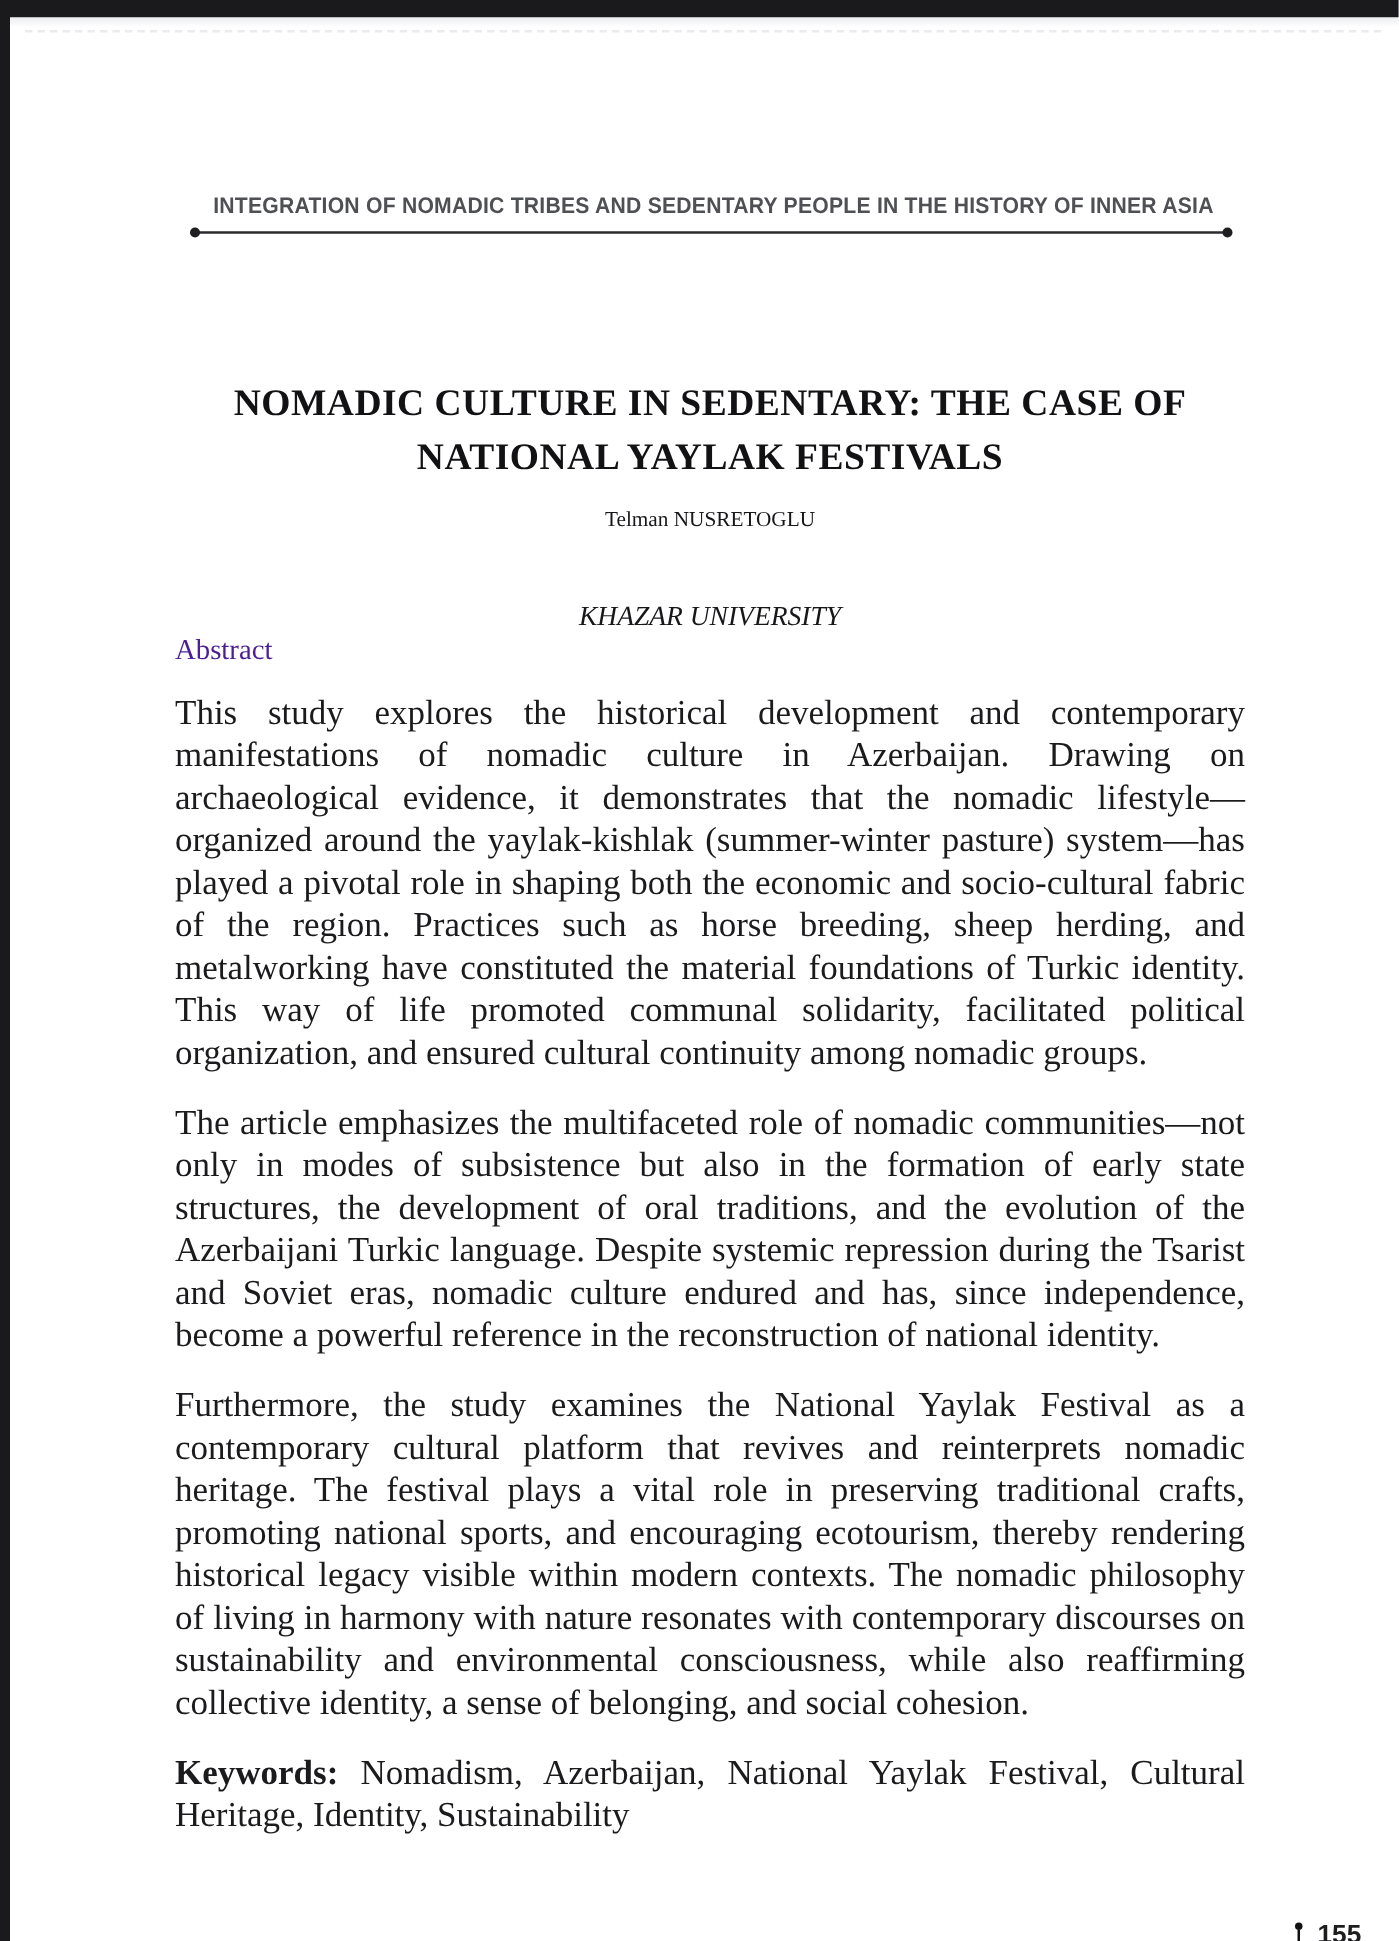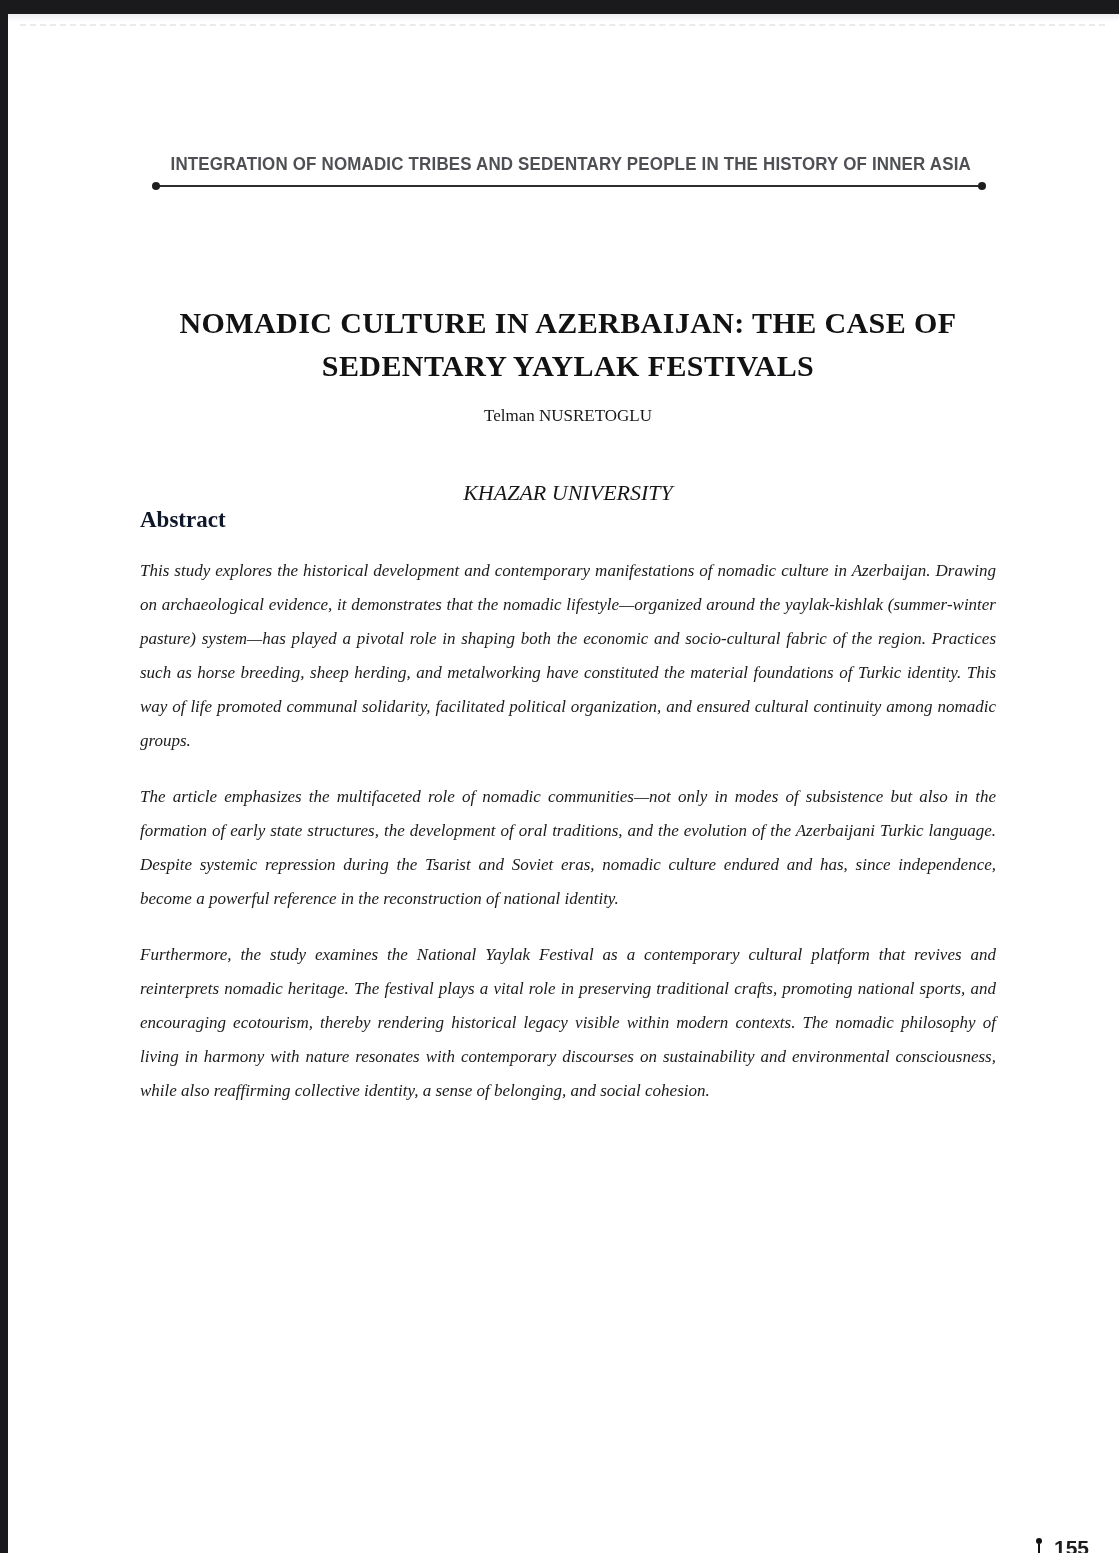--- a/index.html
+++ b/index.html
@@ -72,30 +72,29 @@
     font-style:italic;
     font-size:22px;
     color:#17171a;
   }
   .body-col {
     position:absolute; top:507px; left:140px; width:856px;
     color:var(--ink, #1b1b1d);
   }
   .abstract-heading {
     font-size:23px;
-    font-weight:bold;
+    font-weight:normal;
     margin:0 0 21px 0;
-    color:#0f172a;
+    color:#4c1d95;
   }
   .body-col p {
-    font-size:17px;
+    font-size:28px;
     line-height:34px;
     text-align:justify;
     margin:0 0 22px 0;
-    font-style:italic;
   }
   .kw-label { font-weight:bold; }
   .page-num {
     position:absolute; top:1536px; left:1036px;
     font-family:"Liberation Sans", sans-serif;
     font-weight:bold;
     font-size:21px;
     color:#1d1d1f;
     white-space:nowrap;
   }
@@ -120,30 +119,31 @@
 <div class="top-shade"></div>
 <div class="scan-line"></div>
 
 <div class="running-header">INTEGRATION OF NOMADIC TRIBES AND SEDENTARY PEOPLE IN THE HISTORY OF INNER ASIA</div>
 
 <div class="header-rule">
   <span class="dot dot-left"></span>
   <span class="dot dot-right"></span>
 </div>
 
-<h1 class="article-title" style="margin:0; font-family:'Liberation Serif', serif;">NOMADIC CULTURE IN AZERBAIJAN: THE CASE OF SEDENTARY YAYLAK FESTIVALS</h1>
+<h1 class="article-title" style="margin:0; font-family:'Liberation Serif', serif;">NOMADIC CULTURE IN SEDENTARY: THE CASE OF NATIONAL YAYLAK FESTIVALS</h1>
 
 <div class="author">Telman NUSRETOGLU</div>
 
 <div class="affiliation">KHAZAR UNIVERSITY</div>
 
 <div class="body-col">
   <h2 class="abstract-heading" style="font-family:'Liberation Serif', serif;">Abstract</h2>
 
   <p>This study explores the historical development and contemporary manifestations of nomadic culture in Azerbaijan. Drawing on archaeological evidence, it demonstrates that the nomadic lifestyle—organized around the yaylak-kishlak (summer-winter pasture) system—has played a pivotal role in shaping both the economic and socio-cultural fabric of the region. Practices such as horse breeding, sheep herding, and metalworking have constituted the material foundations of Turkic identity. This way of life promoted communal solidarity, facilitated political organization, and ensured cultural continuity among nomadic groups.</p>
 
   <p>The article emphasizes the multifaceted role of nomadic communities—not only in modes of subsistence but also in the formation of early state structures, the development of oral traditions, and the evolution of the Azerbaijani Turkic language. Despite systemic repression during the Tsarist and Soviet eras, nomadic culture endured and has, since independence, become a powerful reference in the reconstruction of national identity.</p>
 
   <p>Furthermore, the study examines the National Yaylak Festival as a contemporary cultural platform that revives and reinterprets nomadic heritage. The festival plays a vital role in preserving traditional crafts, promoting national sports, and encouraging ecotourism, thereby rendering historical legacy visible within modern contexts. The nomadic philosophy of living in harmony with nature resonates with contemporary discourses on sustainability and environmental consciousness, while also reaffirming collective identity, a sense of belonging, and social cohesion.</p>
 
+  <p><span class="kw-label">Keywords:</span> <span>Nomadism, Azerbaijan, National Yaylak Festival, Cultural Heritage, Identity, Sustainability</span></p>
 </div>
 
 <div class="page-num"><span class="pin"></span><span>155</span></div>
 
 </body></html>

